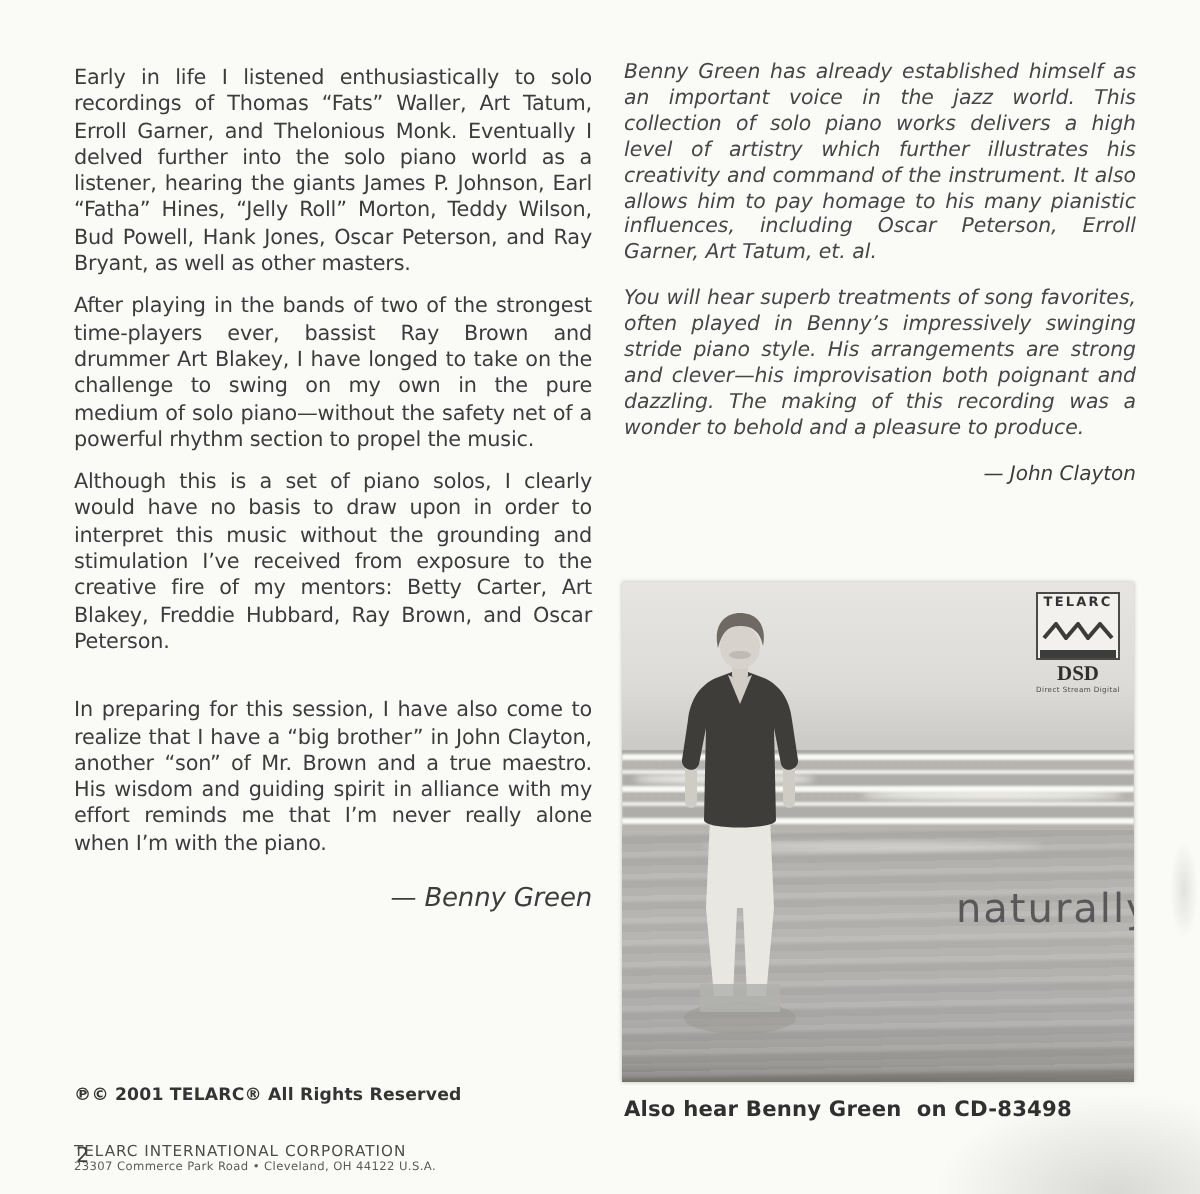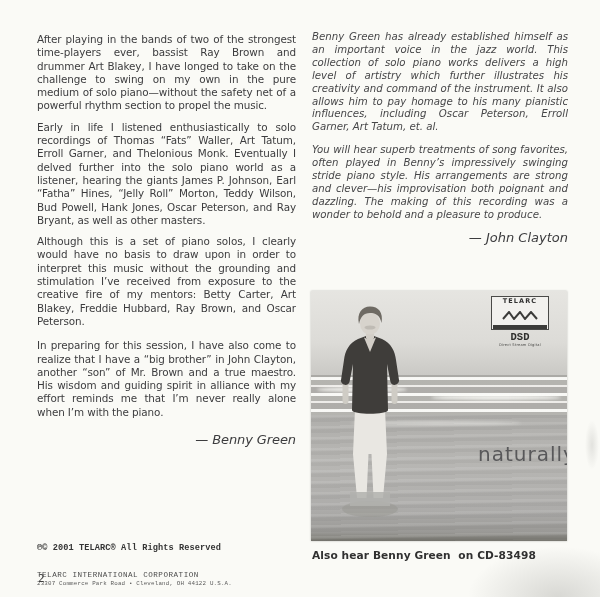--- a/index.html
+++ b/index.html
@@ -11,37 +11,37 @@
   }
   .page{position:absolute;inset:0;}
 
   
   .left-col{
     position:absolute;left:37px;top:33px;width:259px;
     font-size:10.4px;line-height:13.3px;text-align:justify;
     color:#3c3c3e;letter-spacing:-0.1px;
   }
   .left-col p{margin:0 0 8px 0;}
-  .left-col p.gap-after{margin-bottom:11px;}
+  .left-col p.gap-after{margin-bottom:21px;}
   .sig{
     text-align:right;font-style:italic;font-size:13px;
     margin-top:14px;color:#3c3c3e;
   }
 
   
   .right-col{
     position:absolute;left:312px;top:31px;width:256px;
     font-size:10.2px;line-height:12.9px;text-align:justify;
     font-style:italic;color:#464648;
   }
   .right-col p{margin:0 0 10px 0;}
-  .right-col .sig{font-size:13px;margin-top:0;}
+  .right-col .sig{font-size:10px;margin-top:0;}
 
   
-  .publisher{position:absolute;left:37px;top:543px;color:#343434;font-family:Liberation Mono, monospace;}
+  .publisher{position:absolute;left:37px;top:543px;color:#343434;}
   .pub-line1{font-size:8.6px;font-weight:bold;letter-spacing:0.1px;}
   .pub-line2{font-size:7.6px;letter-spacing:0.5px;color:#4c4c4c;margin-top:18px;}
   .pub-line3{font-size:5.8px;letter-spacing:0.2px;color:#5a5a5a;margin-top:1px;}
   .pagenum{position:absolute;left:38px;top:572px;font-size:10.5px;color:#3f3f3f;}
 
   
   .cover{
     position:absolute;left:311px;top:291px;width:256px;height:250px;
     overflow:hidden;background:#cfcecb;
     box-shadow:0 0 2px rgba(0,0,0,0.25);
@@ -76,30 +76,30 @@
   .cover-artist{
     position:absolute;left:113px;top:134px;
     font-size:19px;letter-spacing:1.5px;color:#fdfdfb;
     font-weight:normal;
   }
   .cover-title{
     position:absolute;left:167px;top:151px;
     font-size:20px;letter-spacing:1px;color:#58585a;
   }
   .telarc-box{
-    position:absolute;right:18px;top:5px;width:58px;
+    position:absolute;right:7px;top:5px;width:42px;
     text-align:center;
   }
   .telarc-frame{
     border:1.5px solid #4a4a48;background:#f2f1ee;
     padding:1px 1px 0 1px;
   }
   .telarc-word{font-size:6.5px;font-weight:bold;letter-spacing:1.1px;color:#333;line-height:7px;}
   .telarc-bar{height:4px;background:#3c3c3a;margin-top:1px;}
-  .dsd{font-family:Liberation Mono, monospace;font-weight:bold;font-size:10.5px;color:#2e2e2c;margin-top:2px;line-height:11px;}
+  .dsd{font-family:Liberation Serif, serif;font-weight:bold;font-size:10.5px;color:#2e2e2c;margin-top:2px;line-height:11px;}
   .dsd-sub{font-size:3.6px;color:#4a4a48;letter-spacing:0.2px;line-height:4px;}
 
   
   .caption{
     position:absolute;left:312px;top:549px;
     font-size:10.6px;font-weight:bold;color:#303030;
     white-space:pre-wrap;letter-spacing:0.1px;
   }
 
   
@@ -113,22 +113,22 @@
     background:radial-gradient(ellipse,rgba(90,90,85,0.15),rgba(90,90,85,0) 70%);
     pointer-events:none;
   }
 </style>
 </head>
 <body>
 
 <div class="page">
 
   <div class="left-col">
+    <p>Early in life I listened enthusiastically to solo recordings of Thomas “Fats” Waller, Art Tatum, Erroll Garner, and Thelonious Monk. Eventually I delved further into the solo piano world as a listener, hearing the giants James P. Johnson, Earl “Fatha” Hines, “Jelly Roll” Morton, Teddy Wilson, Bud Powell, Hank Jones, Oscar Peterson, and Ray Bryant, as well as other masters.</p>
     <p>After playing in the bands of two of the strongest time-players ever, bassist Ray Brown and drummer Art Blakey, I have longed to take on the challenge to swing on my own in the pure medium of solo piano—without the safety net of a powerful rhythm section to propel the music.</p>
-    <p>Early in life I listened enthusiastically to solo recordings of Thomas “Fats” Waller, Art Tatum, Erroll Garner, and Thelonious Monk. Eventually I delved further into the solo piano world as a listener, hearing the giants James P. Johnson, Earl “Fatha” Hines, “Jelly Roll” Morton, Teddy Wilson, Bud Powell, Hank Jones, Oscar Peterson, and Ray Bryant, as well as other masters.</p>
     <p class="gap-after">Although this is a set of piano solos, I clearly would have no basis to draw upon in order to interpret this music without the grounding and stimulation I’ve received from exposure to the creative fire of my mentors: Betty Carter, Art Blakey, Freddie Hubbard, Ray Brown, and Oscar Peterson.</p>
     <p>In preparing for this session, I have also come to realize that I have a “big brother” in John Clayton, another “son” of Mr. Brown and a true maestro. His wisdom and guiding spirit in alliance with my effort reminds me that I’m never really alone when I’m with the piano.</p>
     <div class="sig">— Benny Green</div>
   </div>
 
   <div class="right-col">
     <p>Benny Green has already established himself as an important voice in the jazz world. This collection of solo piano works delivers a high level of artistry which further illustrates his creativity and command of the instrument. It also allows him to pay homage to his many pianistic influences, including Oscar Peterson, Erroll Garner, Art Tatum, et. al.</p>
     <p>You will hear superb treatments of song favorites, often played in Benny’s impressively swinging stride piano style. His arrangements are strong and clever—his improvisation both poignant and dazzling. The making of this recording was a wonder to behold and a pleasure to produce.</p>
     <div class="sig">— John Clayton</div>
   </div>

